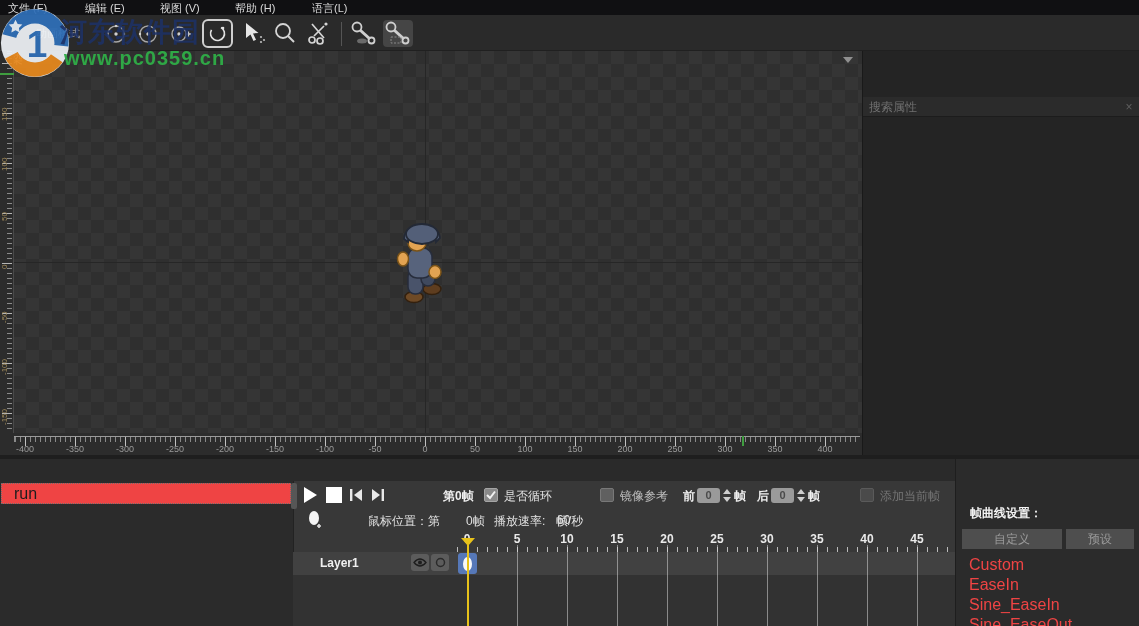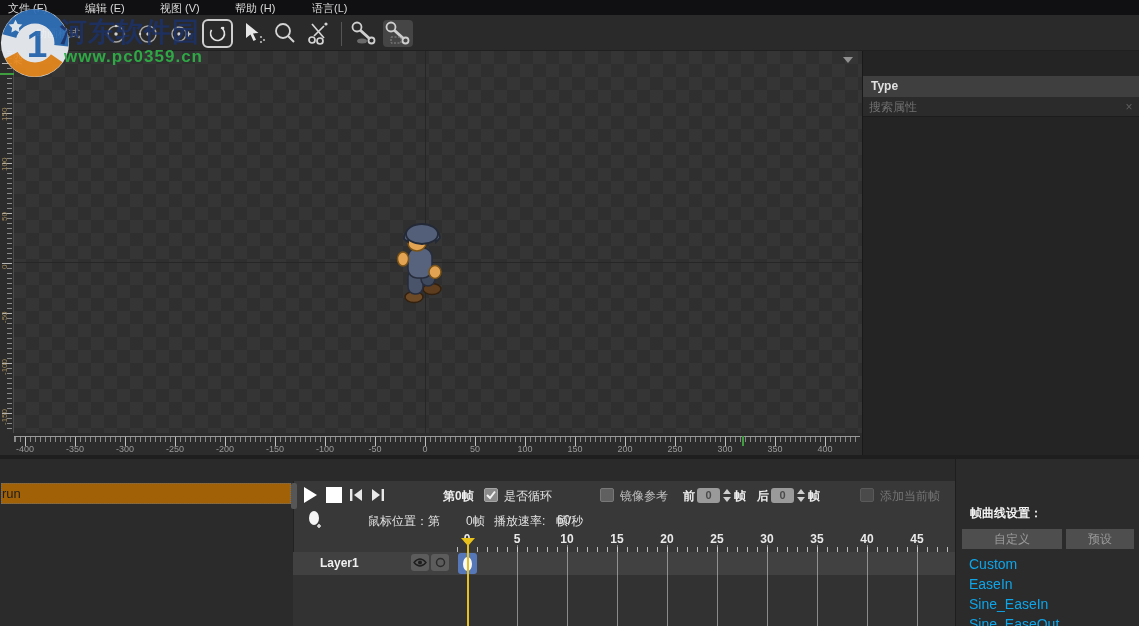--- a/index.html
+++ b/index.html
@@ -21,21 +21,21 @@
   .tool { position:absolute; display:flex; align-items:center; justify-content:center; }
   .tool-sep { position:absolute; width:1px; height:24px; background:#555; }
   .tool-pressed { background:#454545; border-radius:4px; }
   .mode-btn { position:absolute; font-size:11px; color:#c0c0c0; white-space:nowrap; }
   .sel-tool { border:2px solid #cfcfcf; border-radius:6px; }
 
   
   .wm { pointer-events:none; }
   .wm-name { left:60px; top:14px; font-size:27px; font-weight:bold; letter-spacing:1px;
              color:#1d3166; opacity:.88; white-space:nowrap; }
-  .wm-url { left:64px; top:47px; font-size:17px; font-weight:bold; letter-spacing:1px;
+  .wm-url { left:64px; top:47px; font-size:20px; font-weight:bold; letter-spacing:1px;
             color:#2fae47; opacity:.95; white-space:nowrap; }
 
   
   .canvas {
     left:0; top:51px; width:862px; height:382px;
     background-color:#2f2f2f;
     background-image:
       linear-gradient(45deg,#353535 25%,transparent 25%,transparent 75%,#353535 75%),
       linear-gradient(45deg,#353535 25%,transparent 25%,transparent 75%,#353535 75%);
     background-size:26px 26px;
@@ -88,22 +88,22 @@
   .search-row input::placeholder { color:#6f6f6f; }
   .search-clear { position:absolute; right:4px; top:3px; width:14px; height:14px; color:#5f5f5f; font-size:12px; line-height:14px; text-align:center; cursor:pointer; }
 
   
   .seam { left:0; top:455px; width:1139px; height:4px; background:#1e1e1e; }
   .bottom-tabbar { left:0; top:459px; width:955px; height:22px; background:#232323; }
   .btab { position:absolute; top:0; height:22px; background:#3c3c3c; color:#e0e0e0; font-size:12px;
     line-height:22px; clip-path:polygon(0 0,calc(100% - 9px) 0,100% 100%,0 100%); }
 
   .action-panel { left:0; top:481px; width:293px; height:145px; background:#2b2b2b; }
-  .run-item { position:absolute; left:1px; top:2px; width:290px; height:21px; background:#a16207;
-    border:1px dotted #6f6f6f; color:#1d1d1d; font-size:13px; line-height:19px; padding-left:0; }
+  .run-item { position:absolute; left:1px; top:2px; width:290px; height:21px; background:#ef4444;
+    border:1px dotted #6f6f6f; color:#1d1d1d; font-size:16px; line-height:19px; padding-left:12px; }
 
   .tl-panel { left:293px; top:481px; width:662px; height:145px; background:#383838; border-left:1px solid #222; }
   .tl-label { position:absolute; font-size:12px; color:#e2e2e2; white-space:nowrap; }
   .tl-label.dim { color:#bdbdbd; }
   .tl-label.disabled { color:#757575; }
   .tl-bold { font-weight:bold; color:#efefef; }
 
   .play-tri { width:0; height:0; border-top:8px solid transparent; border-bottom:8px solid transparent; border-left:13px solid #ffffff; cursor:pointer; }
   .stop-sq { width:16px; height:16px; background:#ffffff; cursor:pointer; }
 
@@ -131,21 +131,21 @@
   .playhead-line { left:467px; top:545px; width:2px; height:81px; background:#e8c21a; }
   .playhead-tri { left:461px; top:538px; width:0; height:0; border-left:7px solid transparent;
     border-right:7px solid transparent; border-top:8px solid #e8c21a; cursor:pointer; }
   .splitter { left:291px; top:483px; width:6px; height:26px; background:#565656; border-radius:2px; }
 
   
   .curve-panel { left:955px; top:459px; width:184px; height:167px; background:#2b2b2b; border-left:1px solid #1e1e1e; }
   .curve-title { position:absolute; left:14px; top:46px; font-size:12px; font-weight:bold; color:#f2f2f2; }
   .curve-btn { position:absolute; top:70px; height:20px; background:#4e4e4e; color:#9a9a9a;
     font-size:12px; text-align:center; line-height:20px; cursor:pointer; }
-  .curve-opt { position:absolute; left:13px; font-size:14px; color:#0ea5e9; cursor:pointer; white-space:nowrap; }
+  .curve-opt { position:absolute; left:13px; font-size:16px; color:#ef4444; cursor:pointer; white-space:nowrap; }
 
   svg { display:block; }
 </style>
 </head>
 <body>
 
 <div id="app">
 
   <div class="abs menubar">
     <span class="menu-item" style="left:8px">文件 (F)</span>
@@ -288,21 +288,20 @@
     <span class="hruler-label" style="left:525px">100</span>
     <span class="hruler-label" style="left:575px">150</span>
     <span class="hruler-label" style="left:625px">200</span>
     <span class="hruler-label" style="left:675px">250</span>
     <span class="hruler-label" style="left:725px">300</span>
     <span class="hruler-label" style="left:775px">350</span>
     <span class="hruler-label" style="left:825px">400</span>
   </div>
 
   <div class="abs props">
-    <div class="type-bar">Type</div>
     <div class="search-row">
       <input type="text" placeholder="搜索属性" style="">
       <div class="search-clear">×</div>
     </div>
   </div>
 
   <div class="abs wm" style="left:-2px; top:6px; z-index:50">
     <svg width="74" height="74" viewBox="0 0 76 76" opacity="0.93">
       <circle cx="38" cy="38" r="35" fill="#eef2f6"></circle>
       <circle cx="38" cy="38" r="27" fill="none" stroke="#2f6fb8" stroke-width="15" stroke-dasharray="80 90" transform="rotate(-165 38 38)"></circle>

